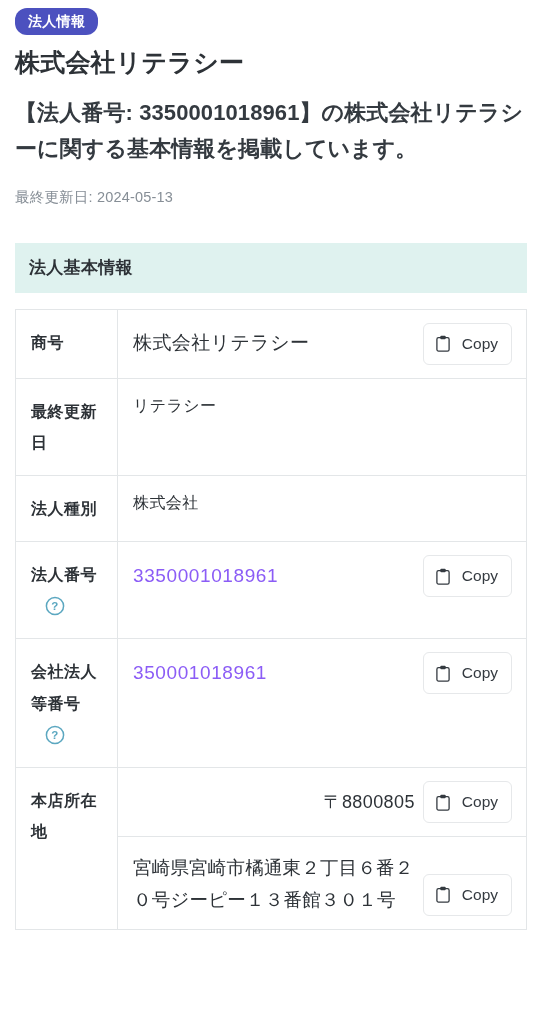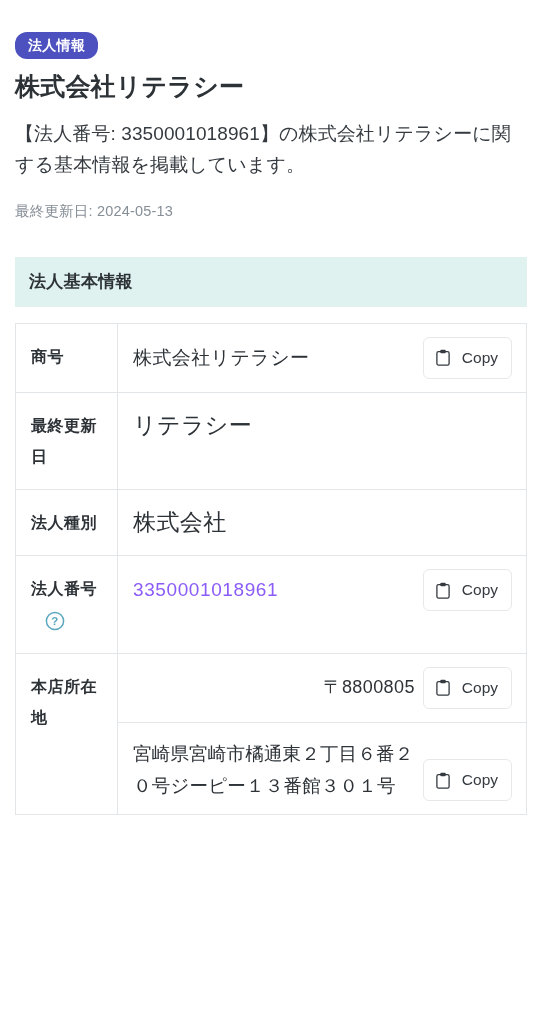--- a/index.html
+++ b/index.html
@@ -26,38 +26,38 @@
   .badge {
     display: inline-block;
     background: #4c51bf;
     color: #ffffff;
     font-size: 14px;
     font-weight: bold;
     line-height: 1;
     padding: 6px 13px 7px 13px;
     border-radius: 12px;
     letter-spacing: 0.3px;
-    margin-top: 24px;
   }
 
   .page-title {
     margin: 12px 0 0 0;
     font-size: 25px;
     font-weight: bold;
     color: #2d3237;
     letter-spacing: 0.2px;
     line-height: 1.25;
   }
 
   .page-desc {
     margin: 17px 0 0 0;
-    font-size: 19px;
+    font-size: 22px;
     line-height: 1.62;
     color: #343a40;
     letter-spacing: 0.1px;
+    font-weight: bold;
   }
 
   .updated {
     margin: 21px 0 0 0;
     font-size: 14.5px;
     color: #868e96;
     letter-spacing: 0.2px;
   }
 
   
@@ -126,21 +126,21 @@
     font-size: 18.5px;
     line-height: 1.72;
     letter-spacing: 0.2px;
   }
 
   
   .cell-plain {
     padding: 15px 14px 15px 15px;
     min-height: 56px;
   }
-  .cell-plain .val { font-size: 23px; }
+  .cell-plain .val { font-size: 16px; }
 
   
   .copy-btn {
     flex: 0 0 auto;
     display: inline-flex;
     align-items: center;
     gap: 12px;
     background: #ffffff;
     border: 1px solid #e6e8ea;
     border-radius: 6px;
@@ -237,20 +237,45 @@
                   <rect x="0.9" y="2.6" width="12.2" height="13.5" rx="1.6"></rect>
                   <rect x="4.3" y="0.8" width="5.4" height="3.4" rx="1" fill="#343a40" stroke="none"></rect>
                 </svg>
               </span>
               <span>Copy</span>
             </button>
           </div>
         </td>
       </tr>
 
+      <tr>
+        <td class="th-cell">
+          <span>会社法人等番号</span>
+          <span class="help-icon">
+            <svg viewBox="0 0 20 20" width="20" height="20">
+              <circle cx="10" cy="10" r="8.6" fill="none" stroke="#5ba7c0" stroke-width="1.5"></circle>
+              <text x="10" y="14.4" text-anchor="middle" font-size="11.5" font-family="Liberation Sans, sans-serif" font-weight="bold" fill="#5ba7c0">?</text>
+            </svg>
+          </span>
+        </td>
+        <td class="td-cell">
+          <div class="cell-line">
+            <a class="val link" href="#" style="text-decoration:none">350001018961</a>
+            <button class="copy-btn">
+              <span class="clip">
+                <svg viewBox="0 0 14 17" width="14" height="17" fill="none" stroke="#343a40" stroke-width="1.3" stroke-linejoin="round">
+                  <rect x="0.9" y="2.6" width="12.2" height="13.5" rx="1.6"></rect>
+                  <rect x="4.3" y="0.8" width="5.4" height="3.4" rx="1" fill="#343a40" stroke="none"></rect>
+                </svg>
+              </span>
+              <span>Copy</span>
+            </button>
+          </div>
+        </td>
+      </tr>
 
       <tr>
         <td class="th-cell">本店所在地</td>
         <td class="td-cell">
 
           <div class="cell-line divided">
             <span class="val small">〒8800805</span>
             <button class="copy-btn">
               <span class="clip">
                 <svg viewBox="0 0 14 17" width="14" height="17" fill="none" stroke="#343a40" stroke-width="1.3" stroke-linejoin="round">

